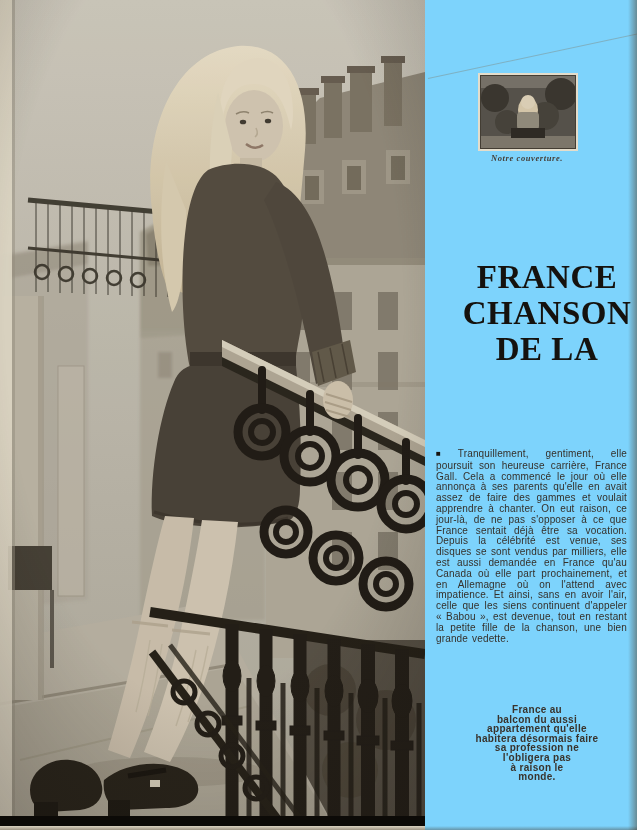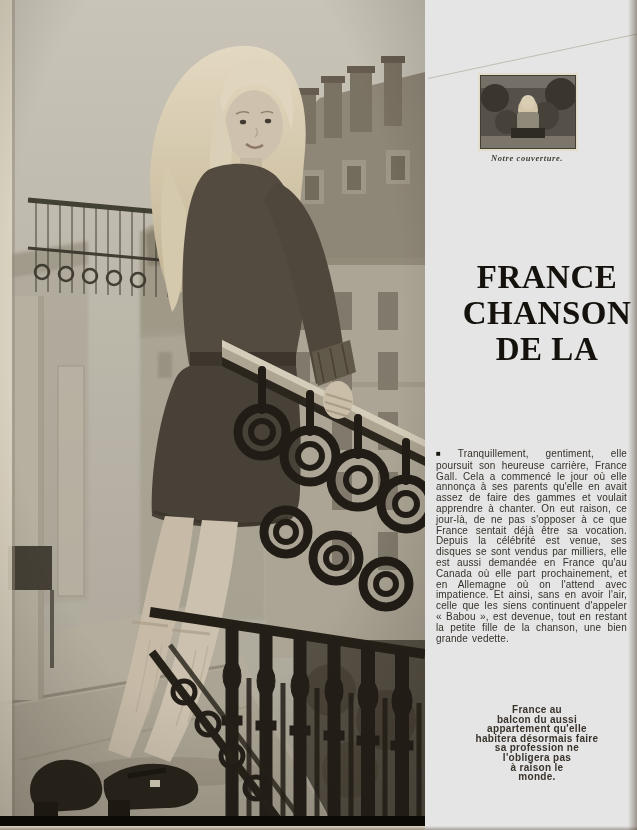--- a/index.html
+++ b/index.html
@@ -1,18 +1,18 @@
 <!DOCTYPE html>
 <html><head>
 <meta charset="utf-8">
 <style>
   html,body{margin:0;padding:0;background:#6b655a;}
   .page{
     position:relative;width:637px;height:830px;overflow:hidden;
-    background:#e5e5e5;font-family:"Liberation Sans",sans-serif;color:#2d2822;
+    background:#7dd3fc;font-family:"Liberation Sans",sans-serif;color:#2d2822;
   }
   
   .photo{position:absolute;left:0;top:0;width:425px;height:830px;margin:0;padding:0;}
   .photo svg{display:block;width:425px;height:830px;}
   
   .column{position:absolute;left:425px;top:0;width:212px;height:830px;}
   .cover-thumb{
     position:absolute;left:55px;top:75px;width:94px;height:72px;margin:0;
     border:1px solid #433d33;box-shadow:0 0 0 2px #e4ddcb;
   }

